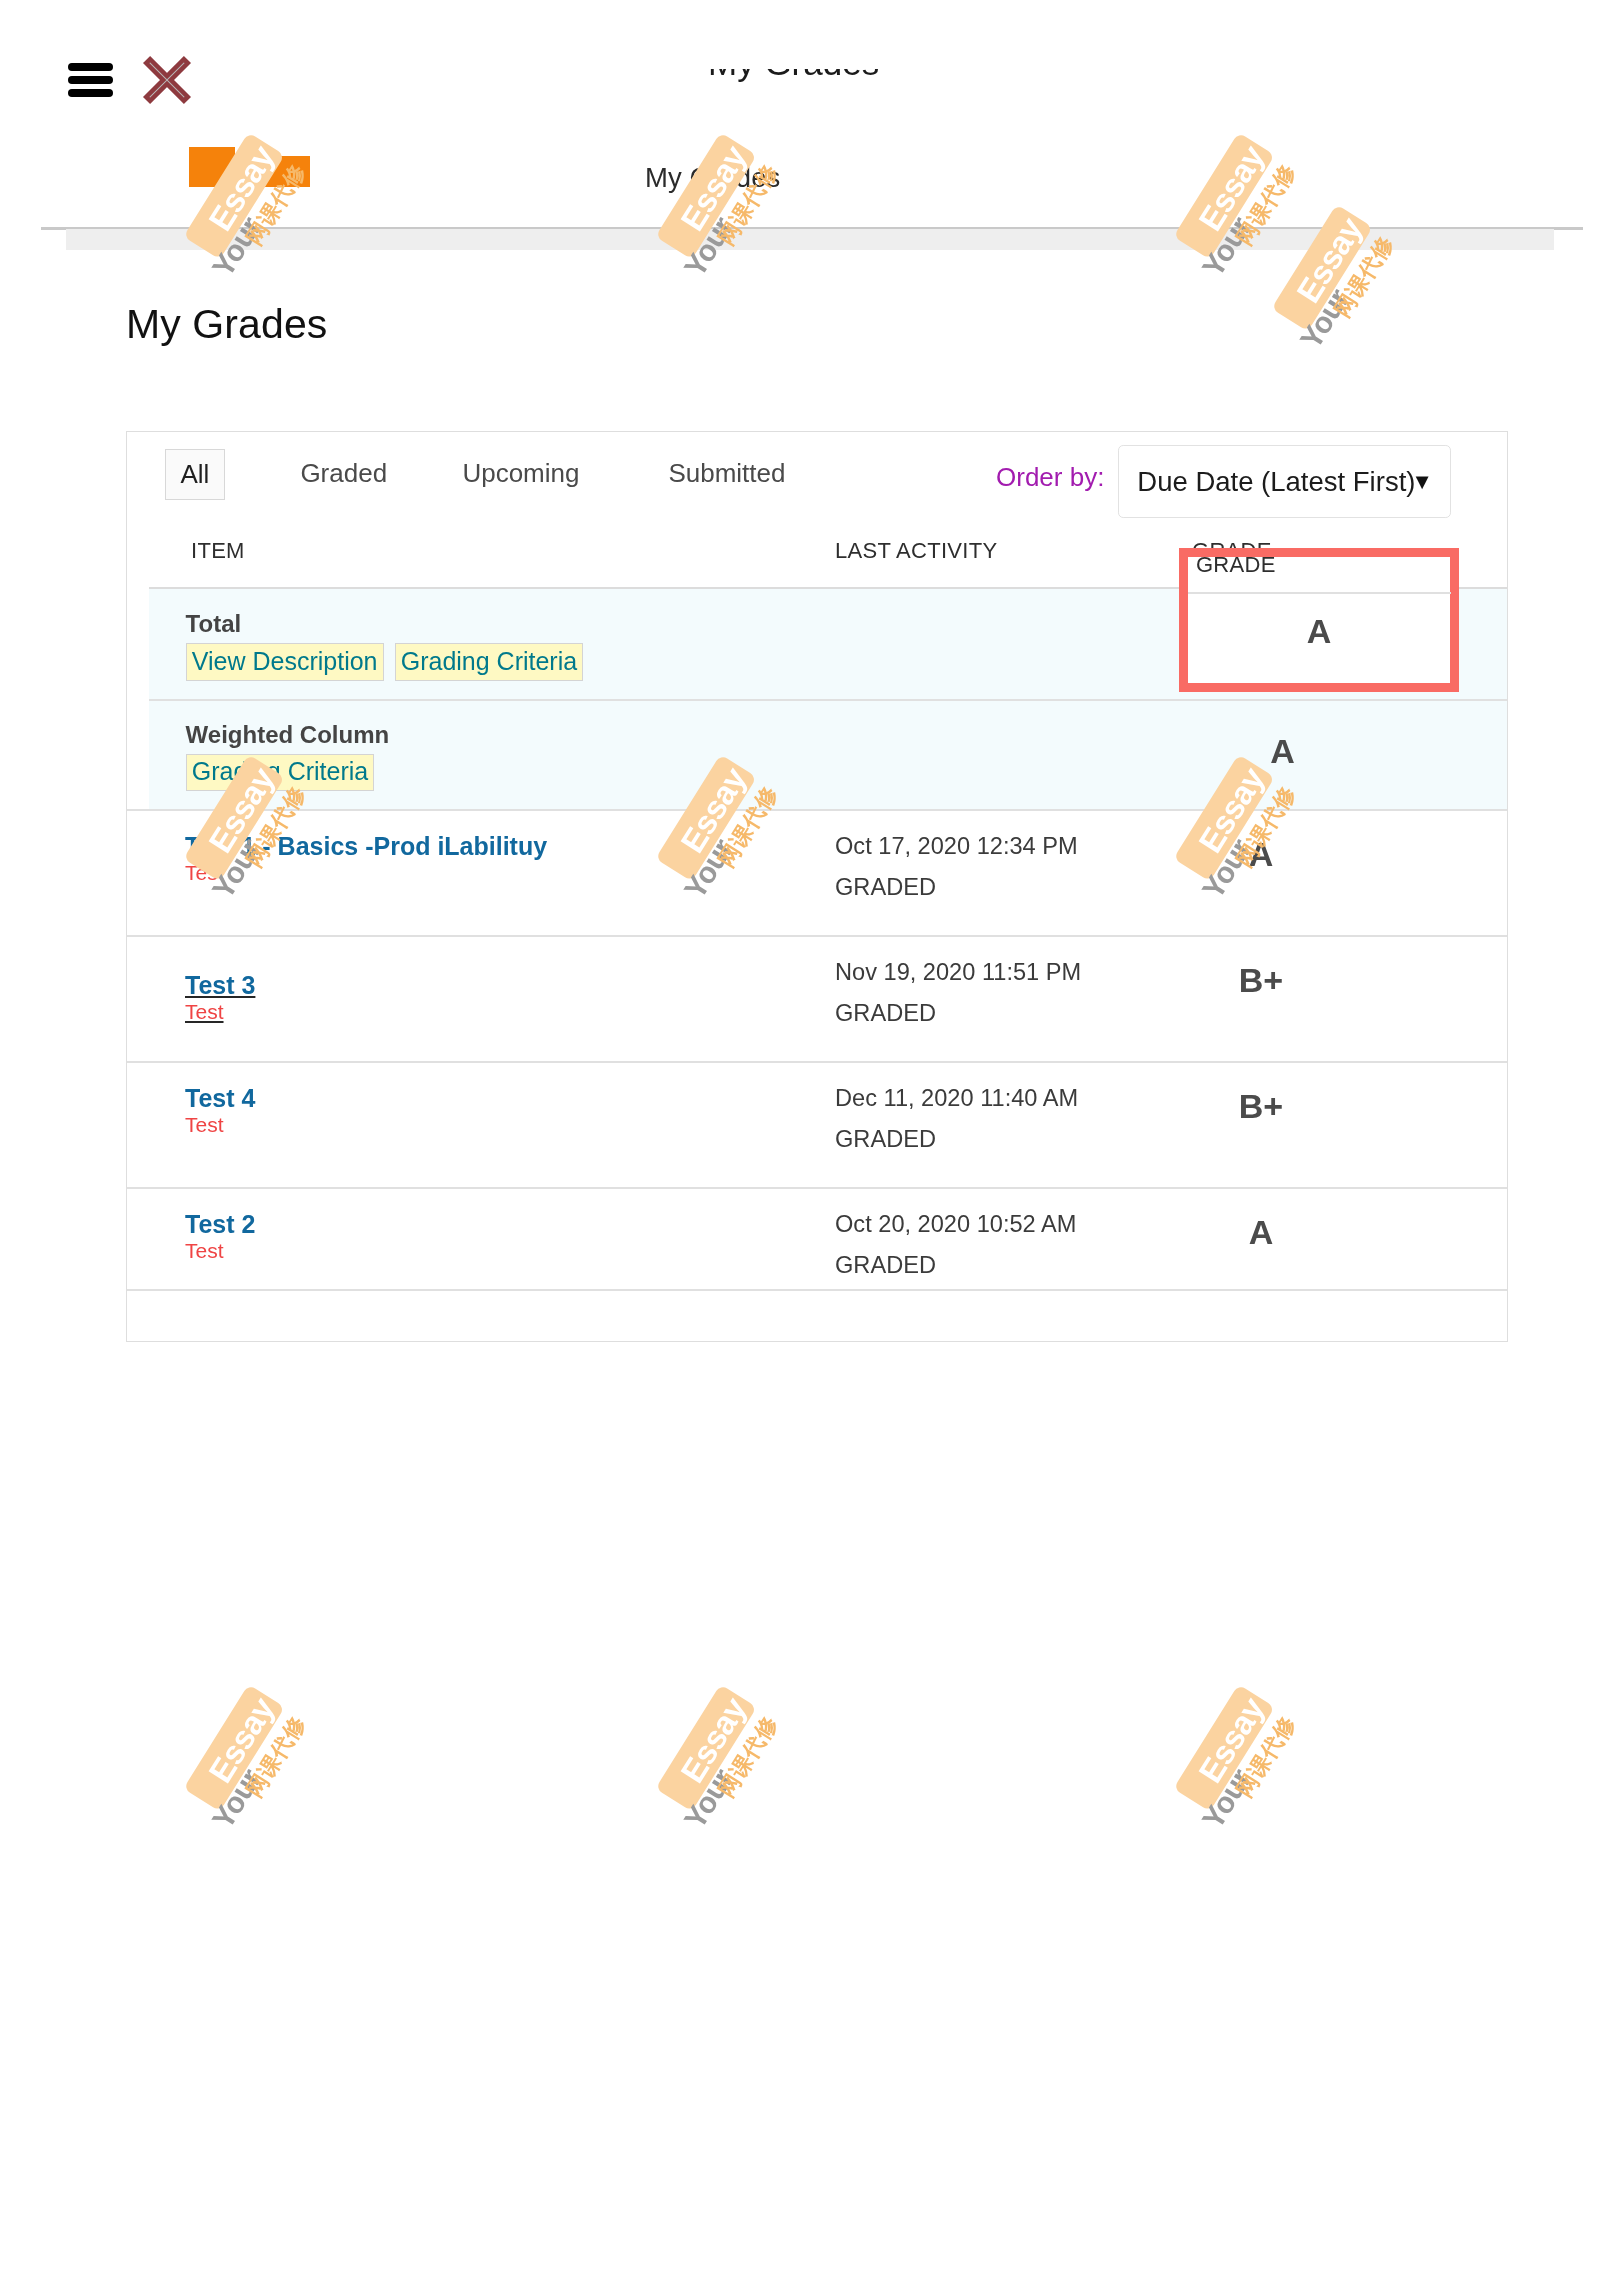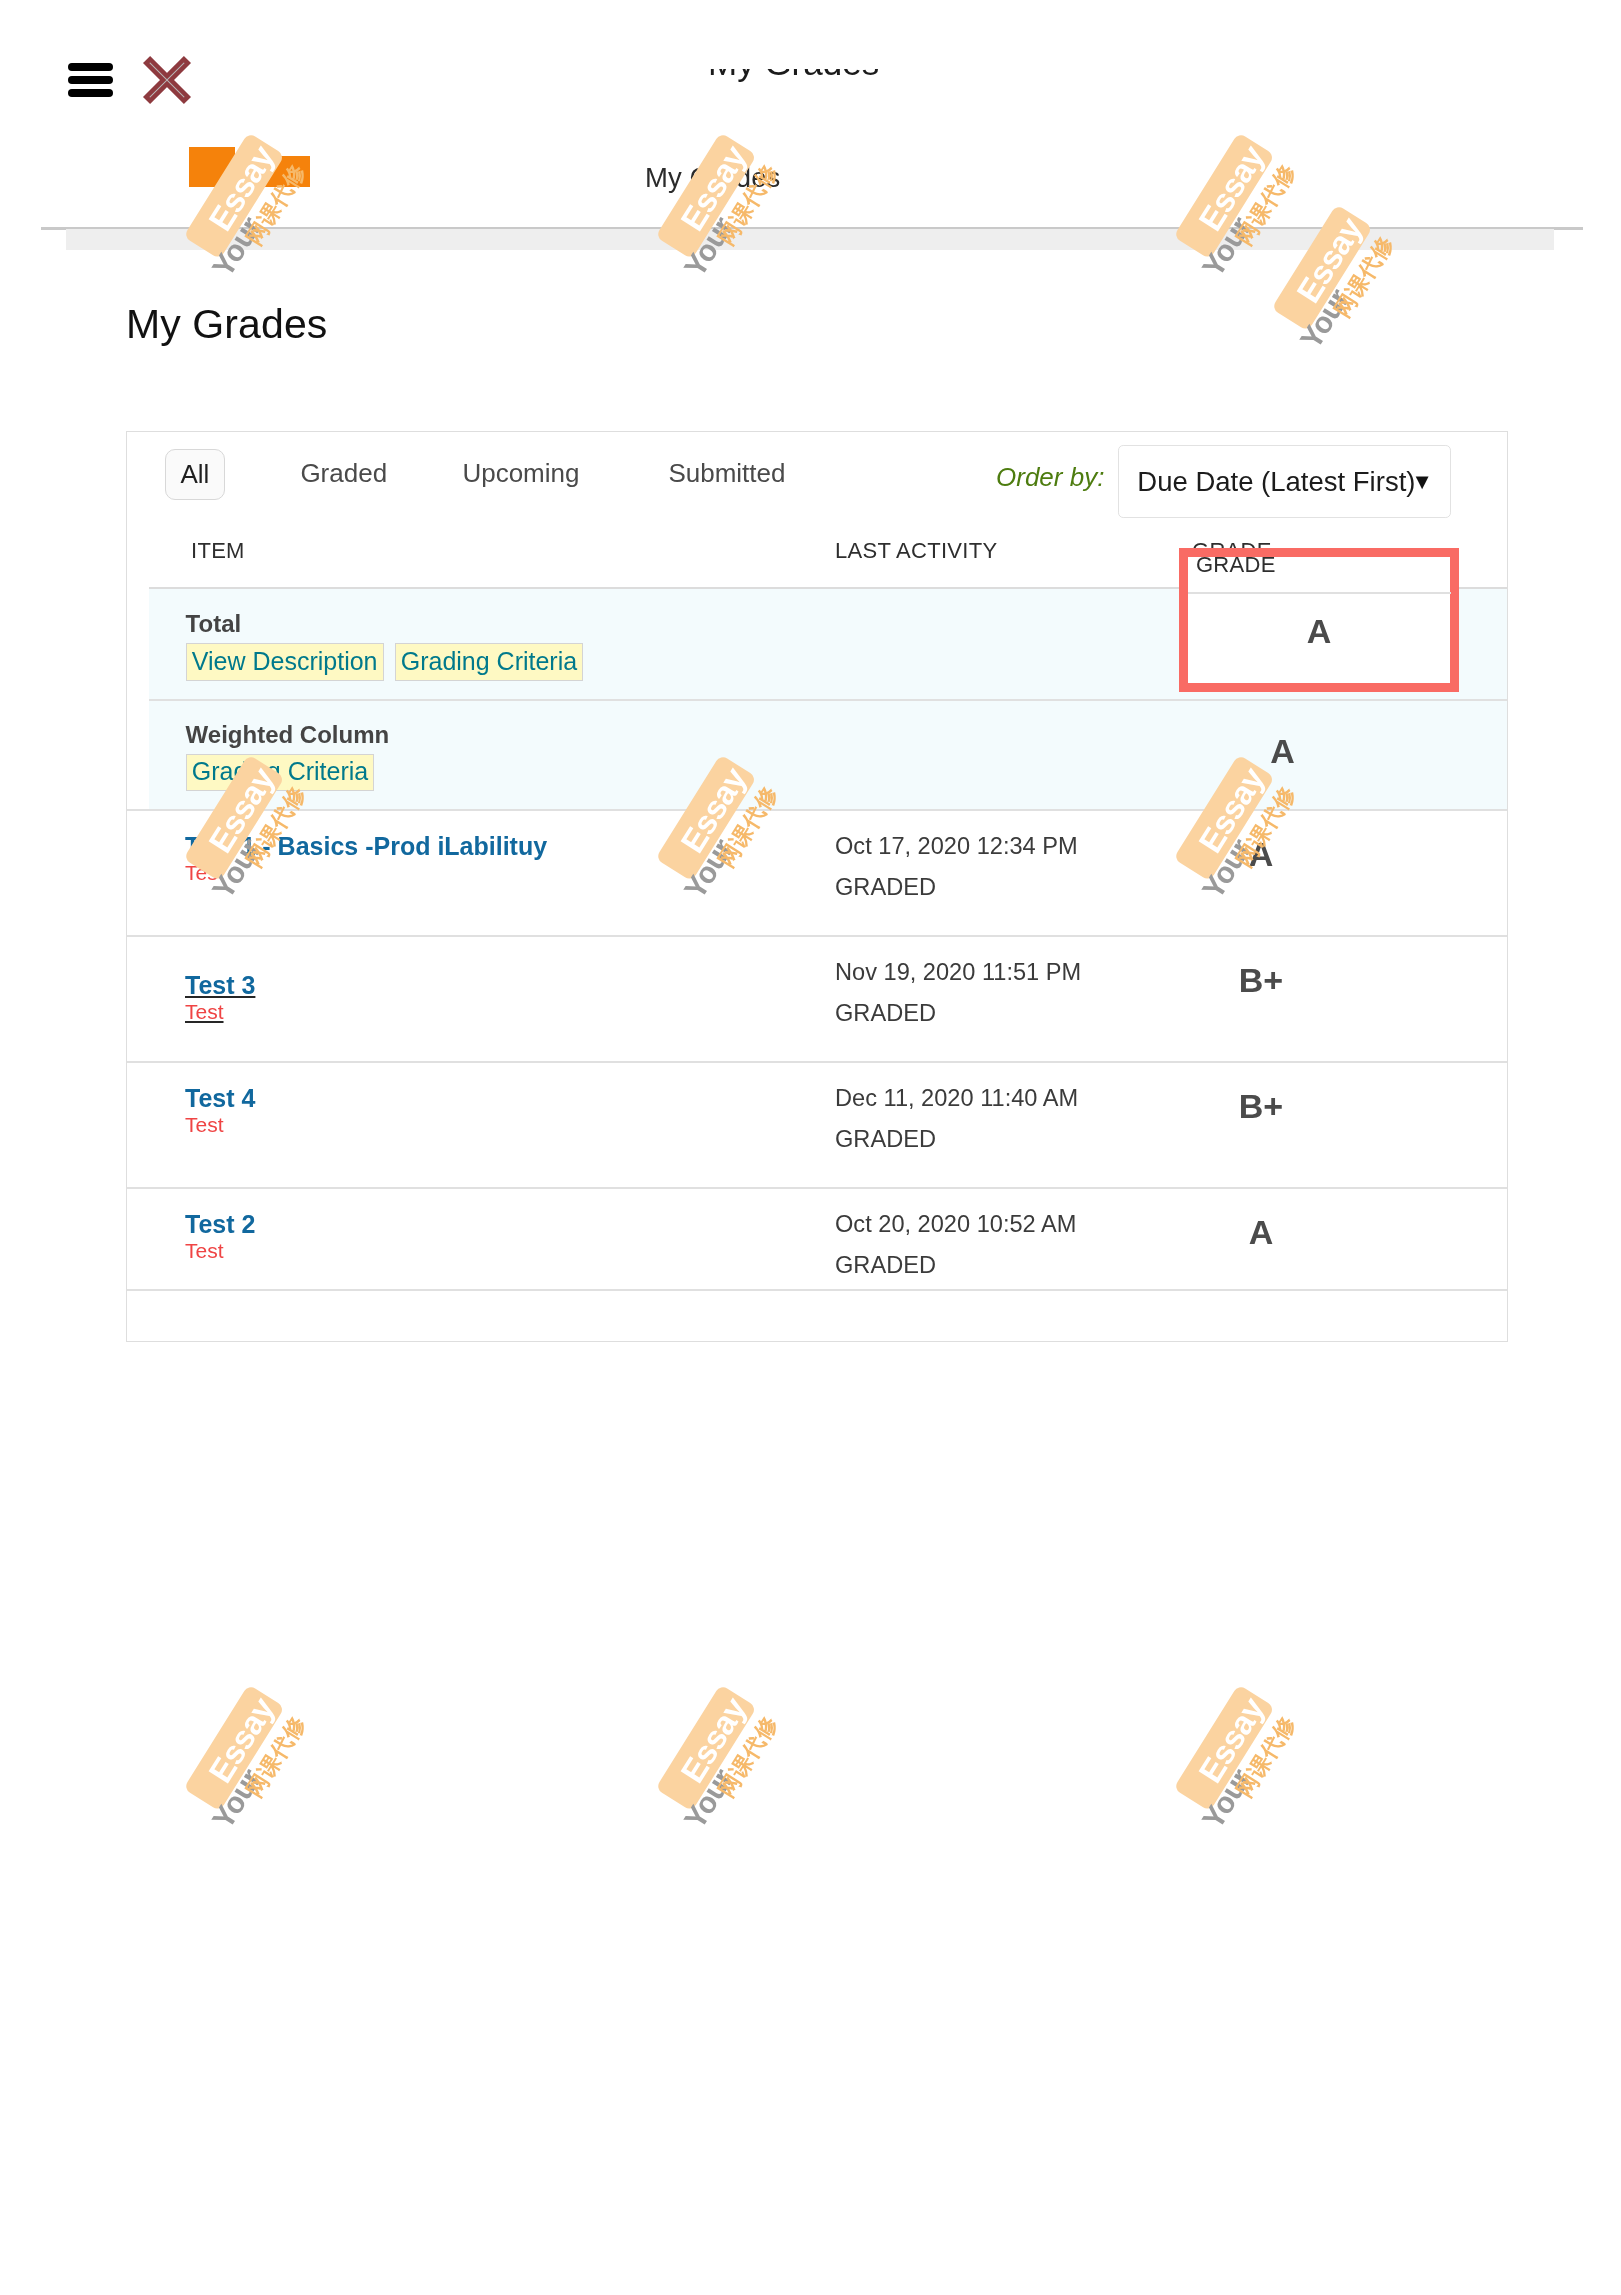--- a/index.html
+++ b/index.html
@@ -82,31 +82,31 @@
     position:absolute; left:0; top:0; width:100%; height:108px;
   }
   .tab {
     position:absolute; top:17px;
     font-size:26px; color:#4a4a4a;
     padding:9.2px 14.4px; white-space:nowrap;
   }
   .tab.selected {
     background:#fafafa;
     border:1.3px solid #d8d8d8;
-    border-radius:10px;
+    border-radius:0;
     color:#1f1f1f;
   }
   #tab-0 { left:38px; }
   #tab-1 { left:159px; }
   #tab-2 { left:321px; }
   #tab-3 { left:527px; }
 
   #orderby-label {
     position:absolute; left:869px; top:29.5px;
-    font-size:26px; color:#4d7c0f;font-style:italic;
+    font-size:26px; color:#a21caf;
   }
   #orderby-select {
     position:absolute; left:991px; top:13px;
     width:333px; height:73px;
     background:#ffffff;
     border:1.3px solid #e2e2e2;
     border-radius:5.2px;
   }
   #orderby-value {
     position:absolute; left:18.3px; top:20.3px;

